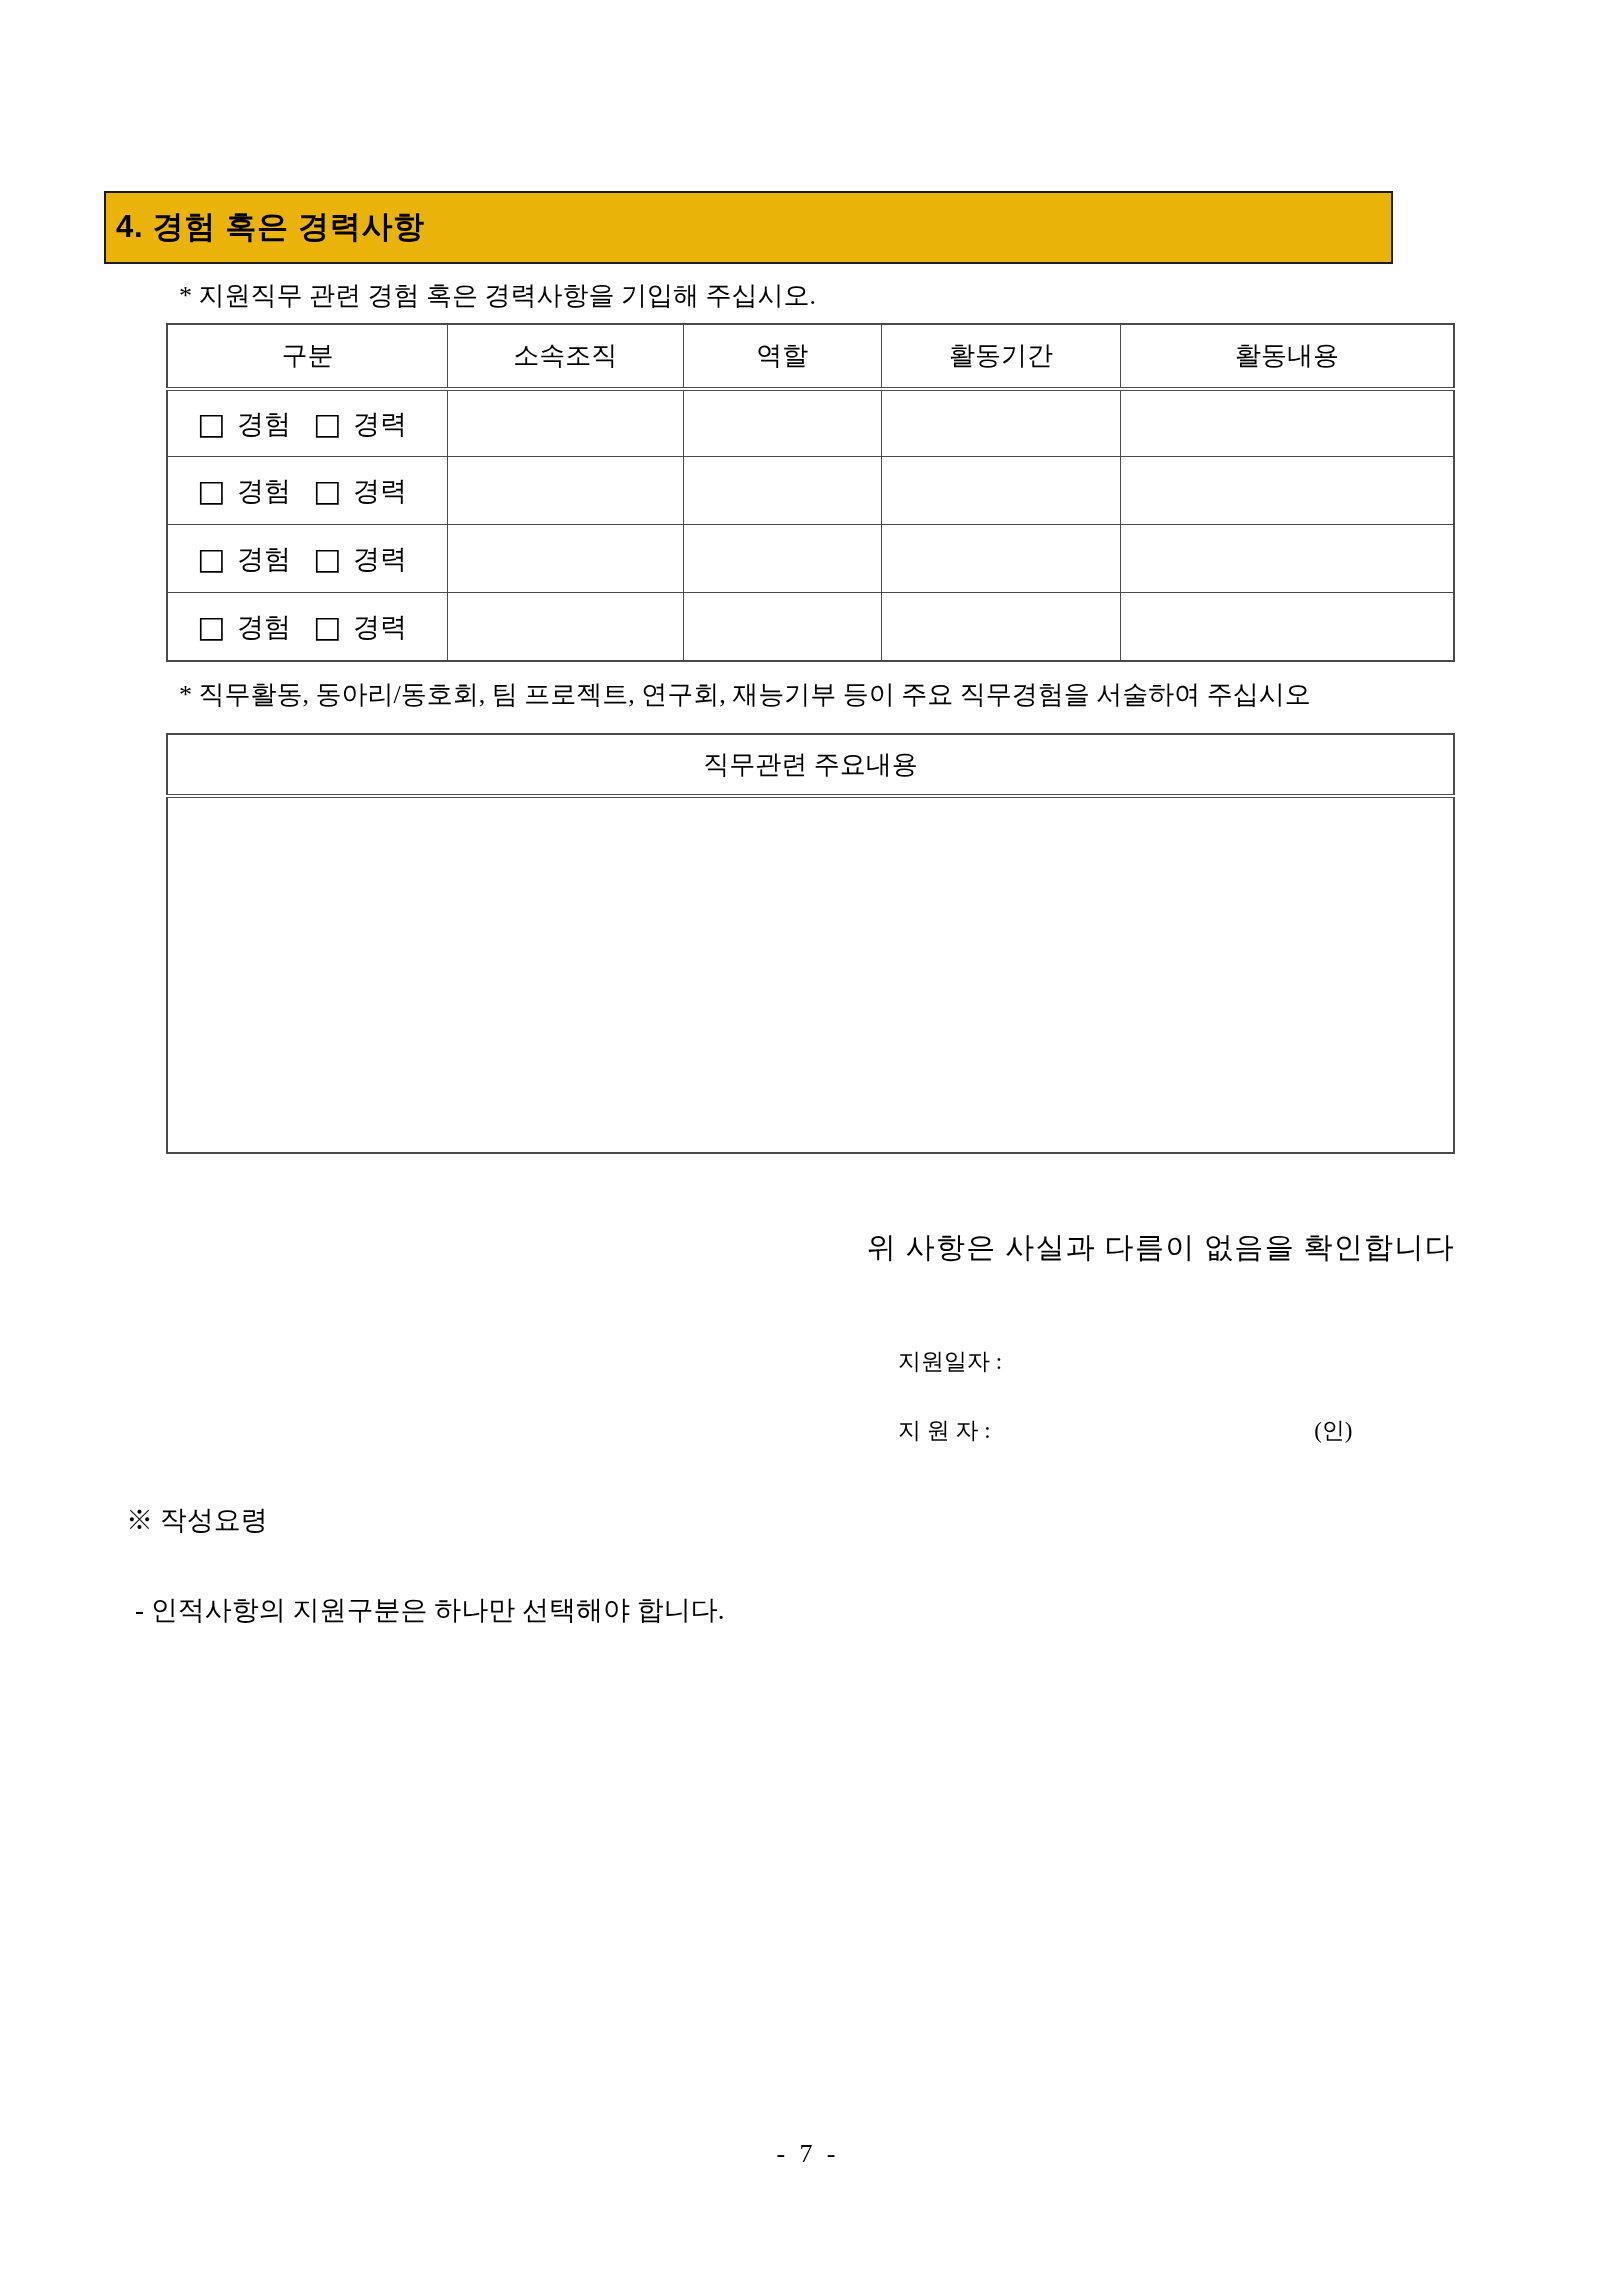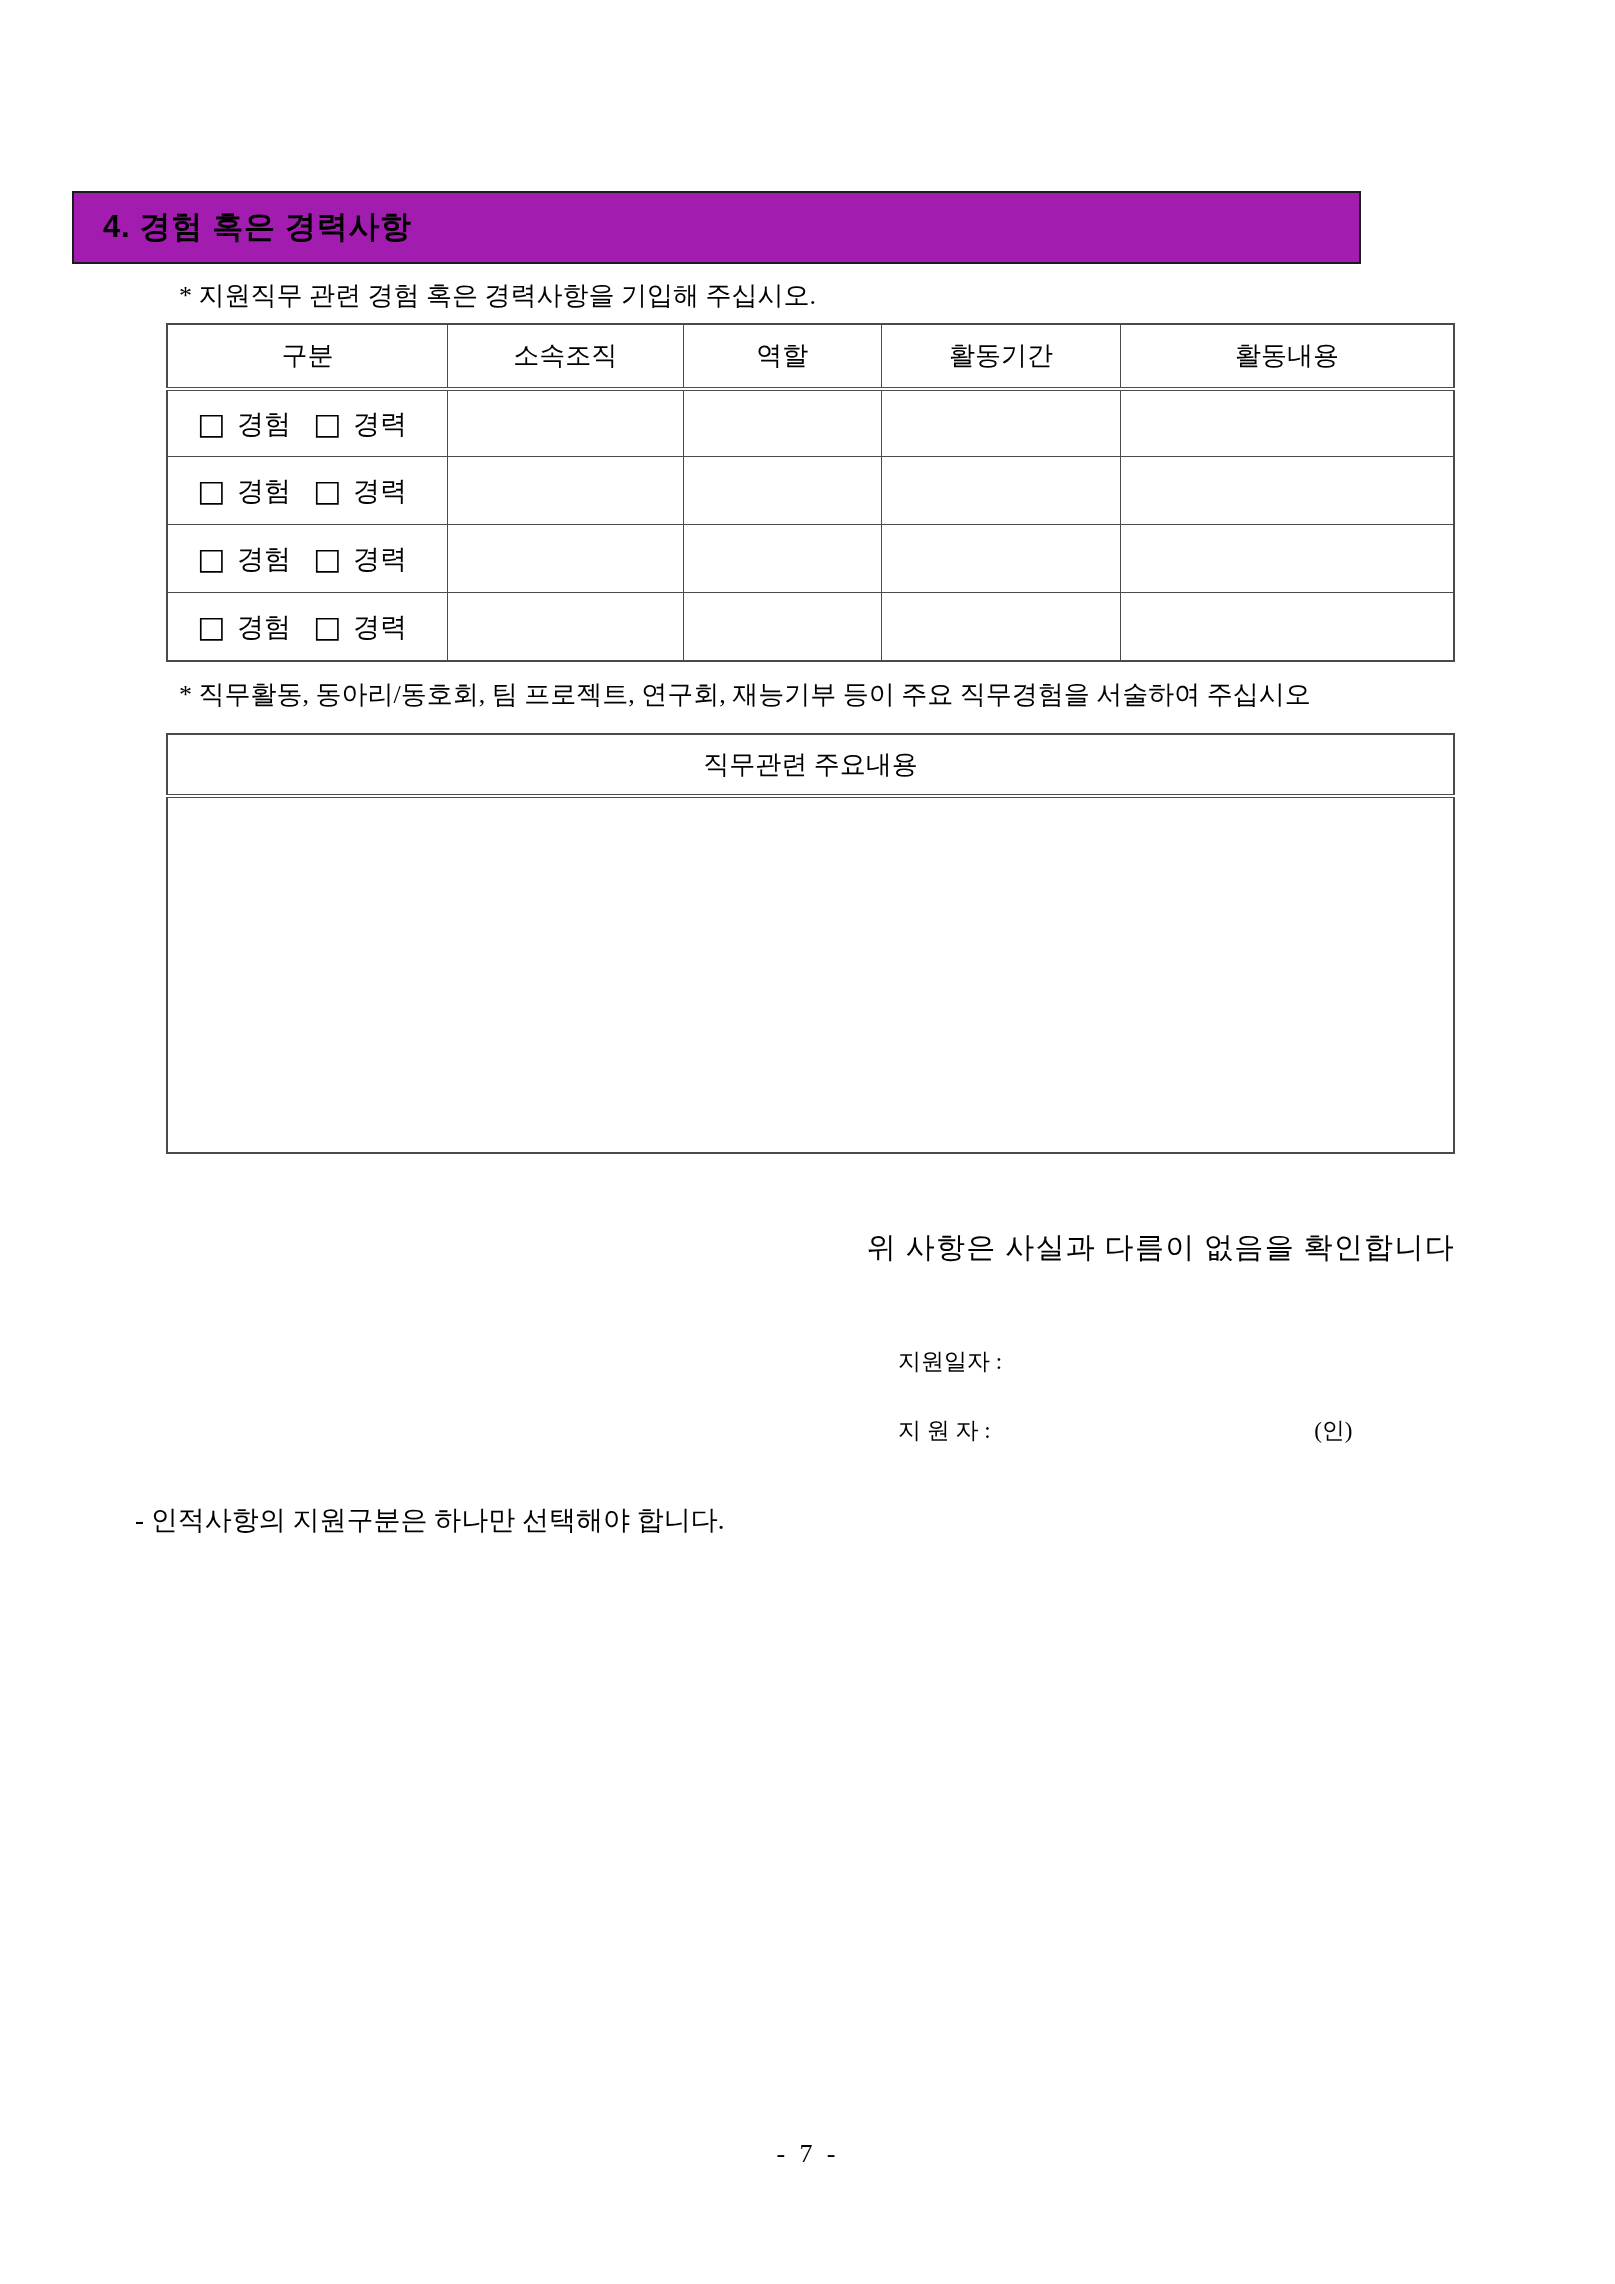--- a/index.html
+++ b/index.html
@@ -9,30 +9,30 @@
     width: 1616px;
     height: 2284px;
     background: #ffffff;
     font-family: "Liberation Serif", "DejaVu Serif", serif;
     color: #000000;
     overflow: hidden;
   }
 
   
   .banner {
-    margin: 191px 161px 0 72px;
+    margin: 191px 161px 0 104px;
     width: 1289px;
     height: 73px;
-    background: #a21caf;
+    background: #eab308;
     border: 2px solid #1b1b1b;
     font-family: "Liberation Sans", "DejaVu Sans", sans-serif;
     font-weight: bold;
     font-size: 31px;
     line-height: 68px;
-    padding-left: 29px;
+    padding-left: 10px;
     letter-spacing: 0.7px;
   }
 
   
   .note {
     margin-left: 166px;
     width: 1289px;
     padding-left: 13px;
     font-size: 26px;
     line-height: 31px;
@@ -241,18 +241,19 @@
     <span>지원일자 :</span>
     <span class="blank-value"></span>
   </p>
 
   <p class="sign-line sign-applicant">
     <span>지 원 자 :</span>
     <span class="blank-value"></span>
     <span class="seal">(인)</span>
   </p>
 
+  <p class="guide-title">※ 작성요령</p>
   <p class="guide-item1">- 인적사항의 지원구분은 하나만 선택해야 합니다.</p>
 
   <div class="page-number">- 7 -</div>
 
 </div>
 
 
 </body></html>

